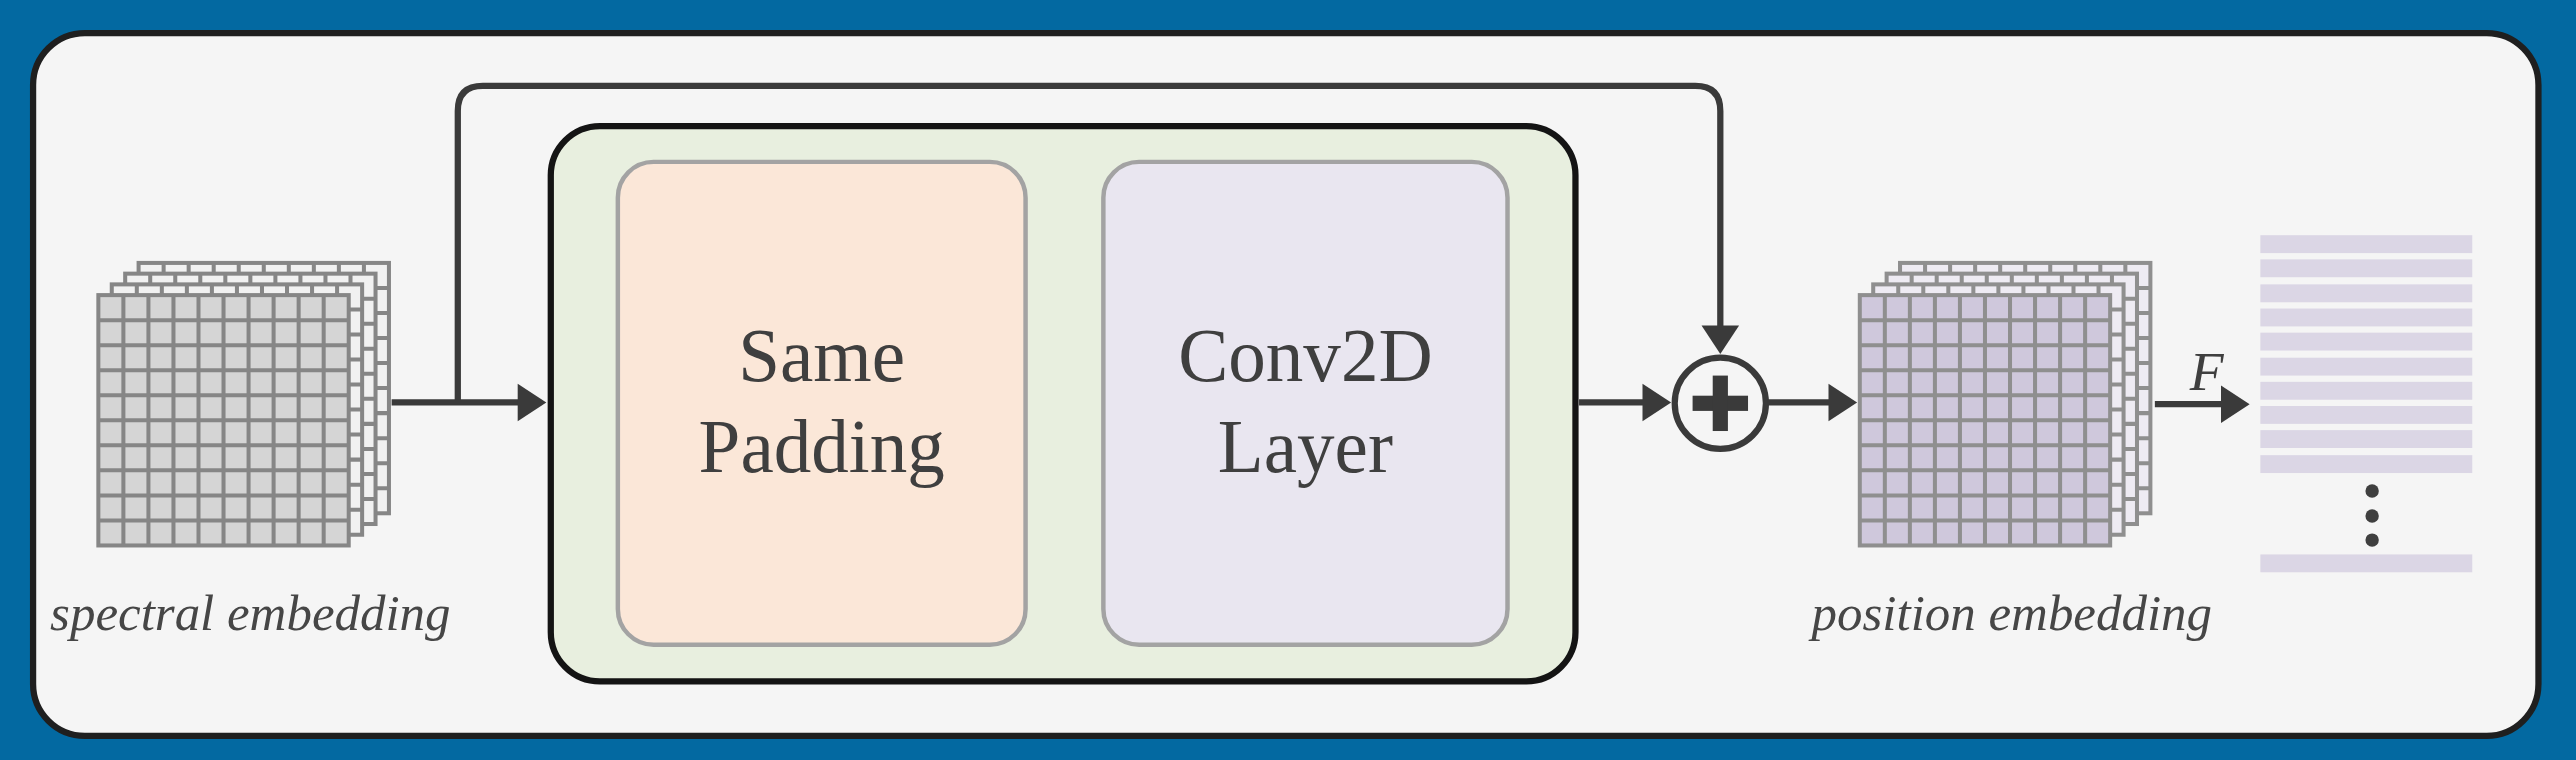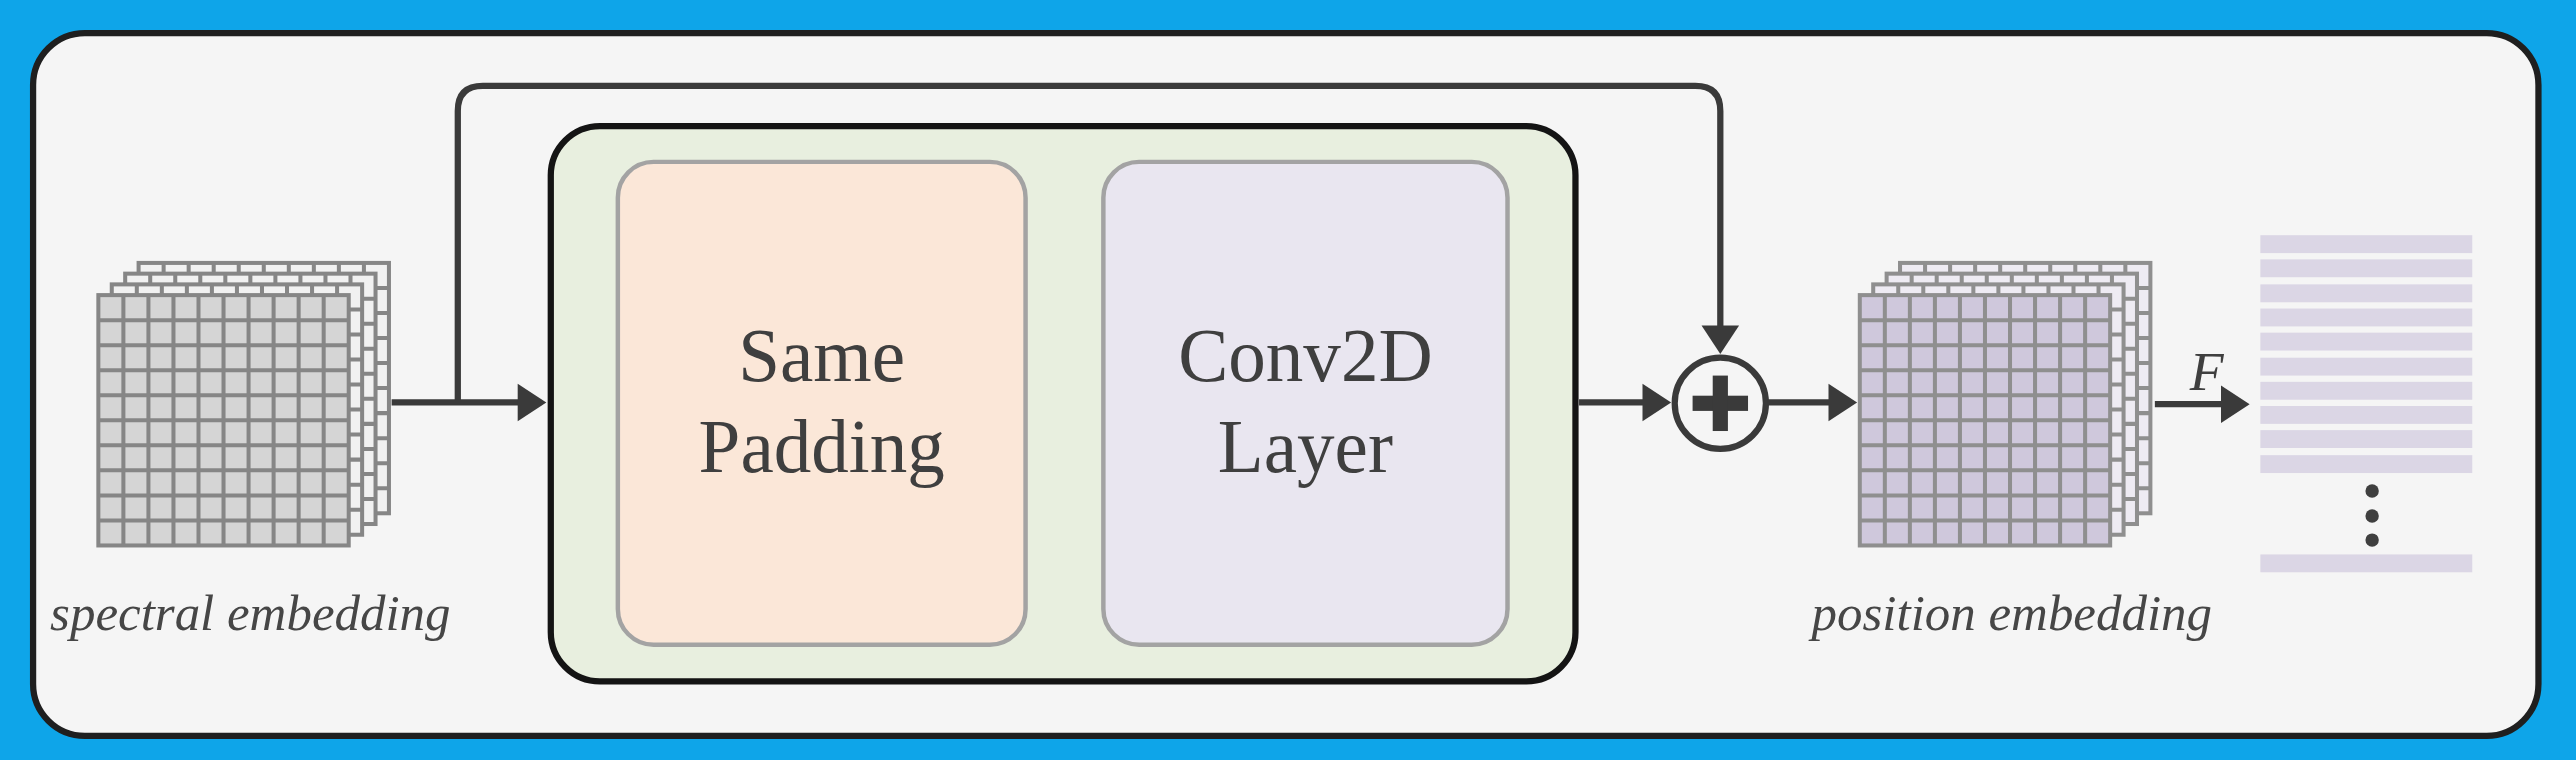--- a/index.html
+++ b/index.html
@@ -3,21 +3,21 @@
 <meta charset="utf-8">
 <style>
   html, body {
     margin: 0;
     padding: 0;
     background: #ffffff;
   }
   .canvas-wrap {
     width: 2576px;
     height: 761px;
-    background: #0ea5e9;
+    background: #0369a1;
     font-family: "Liberation Serif", serif;
   }
   svg { display: block; }
   text {
     fill: #3f3f3f;
     font-family: "Liberation Serif", serif;
   }
   .block-label {
     font-size: 84px;
     text-anchor: middle;

